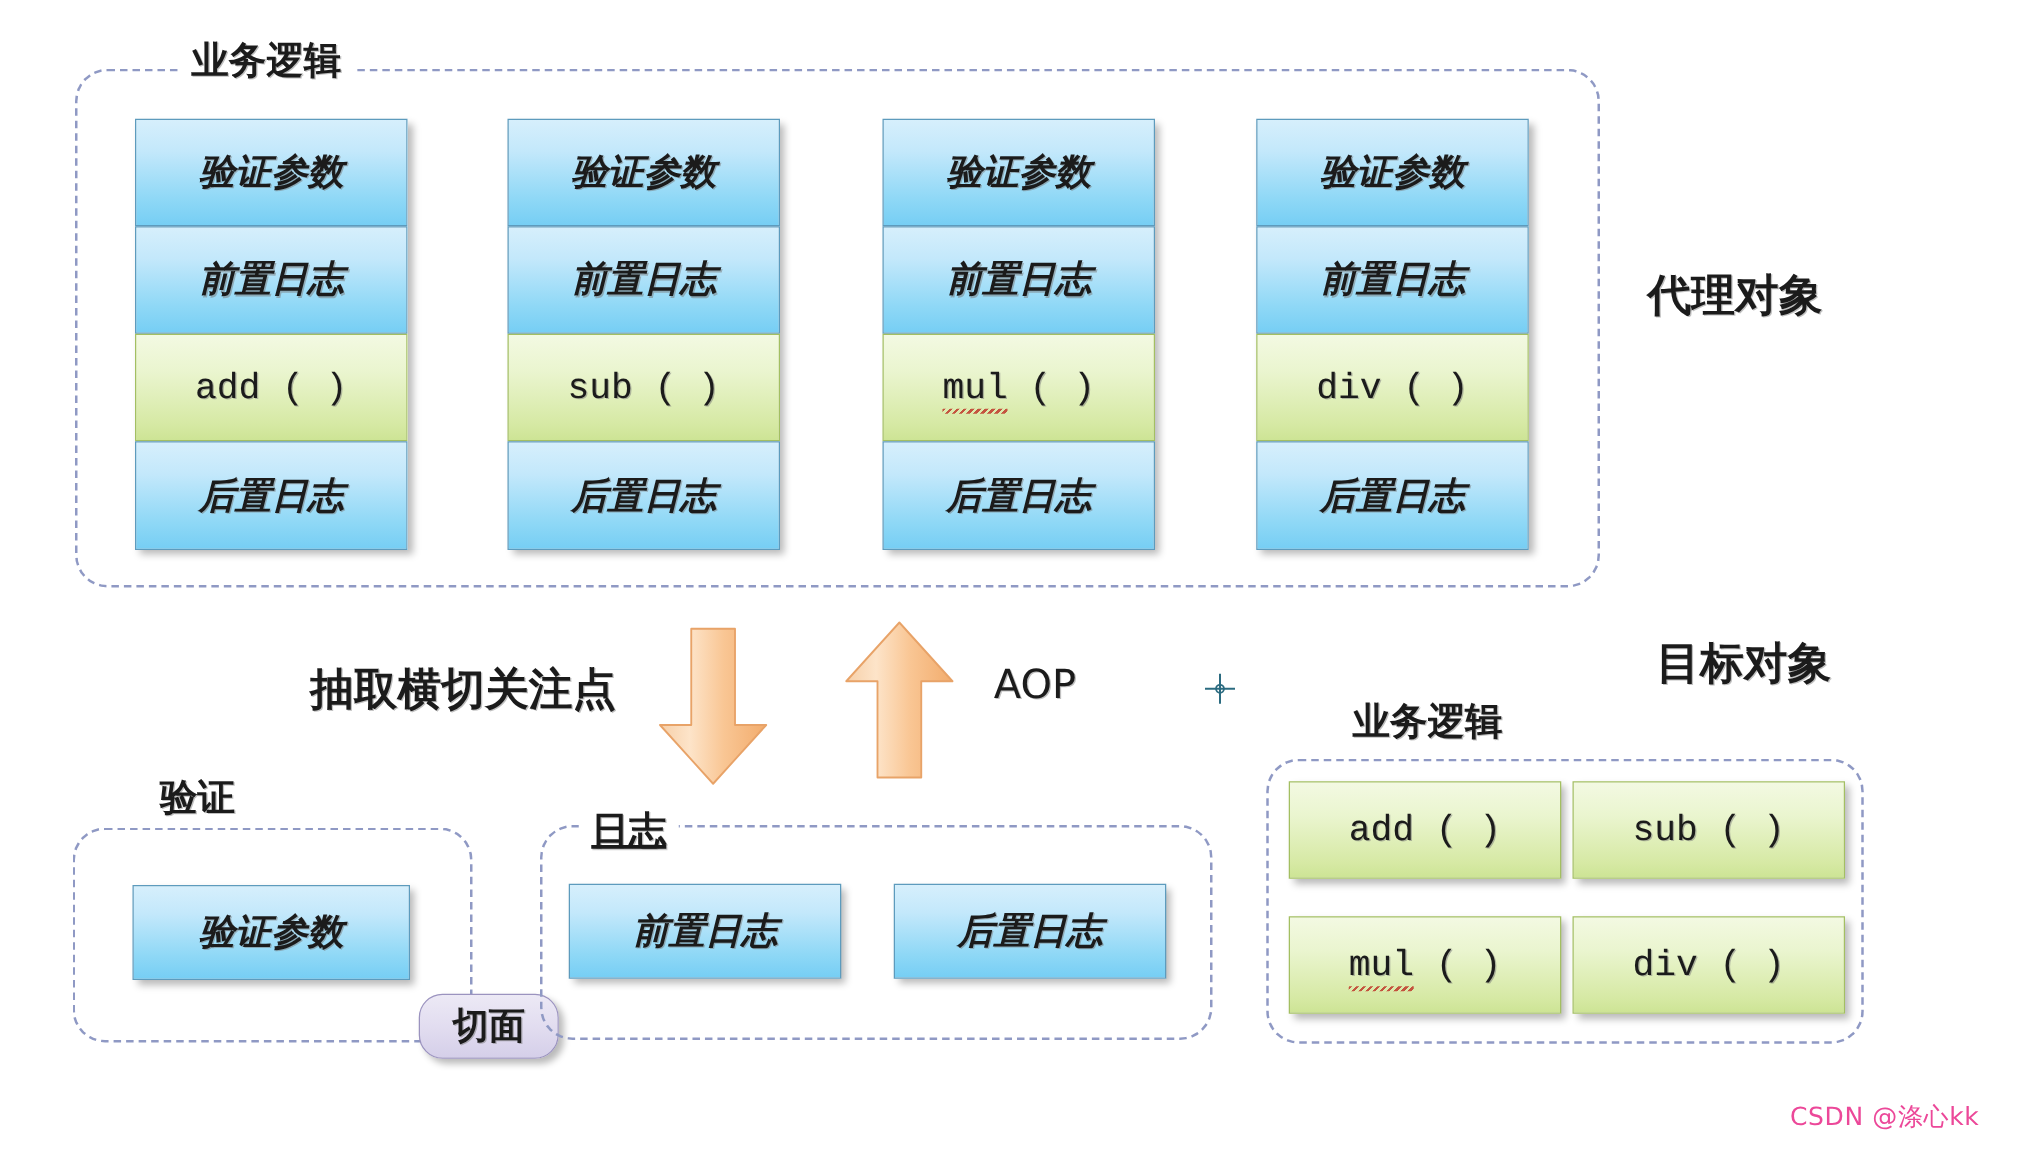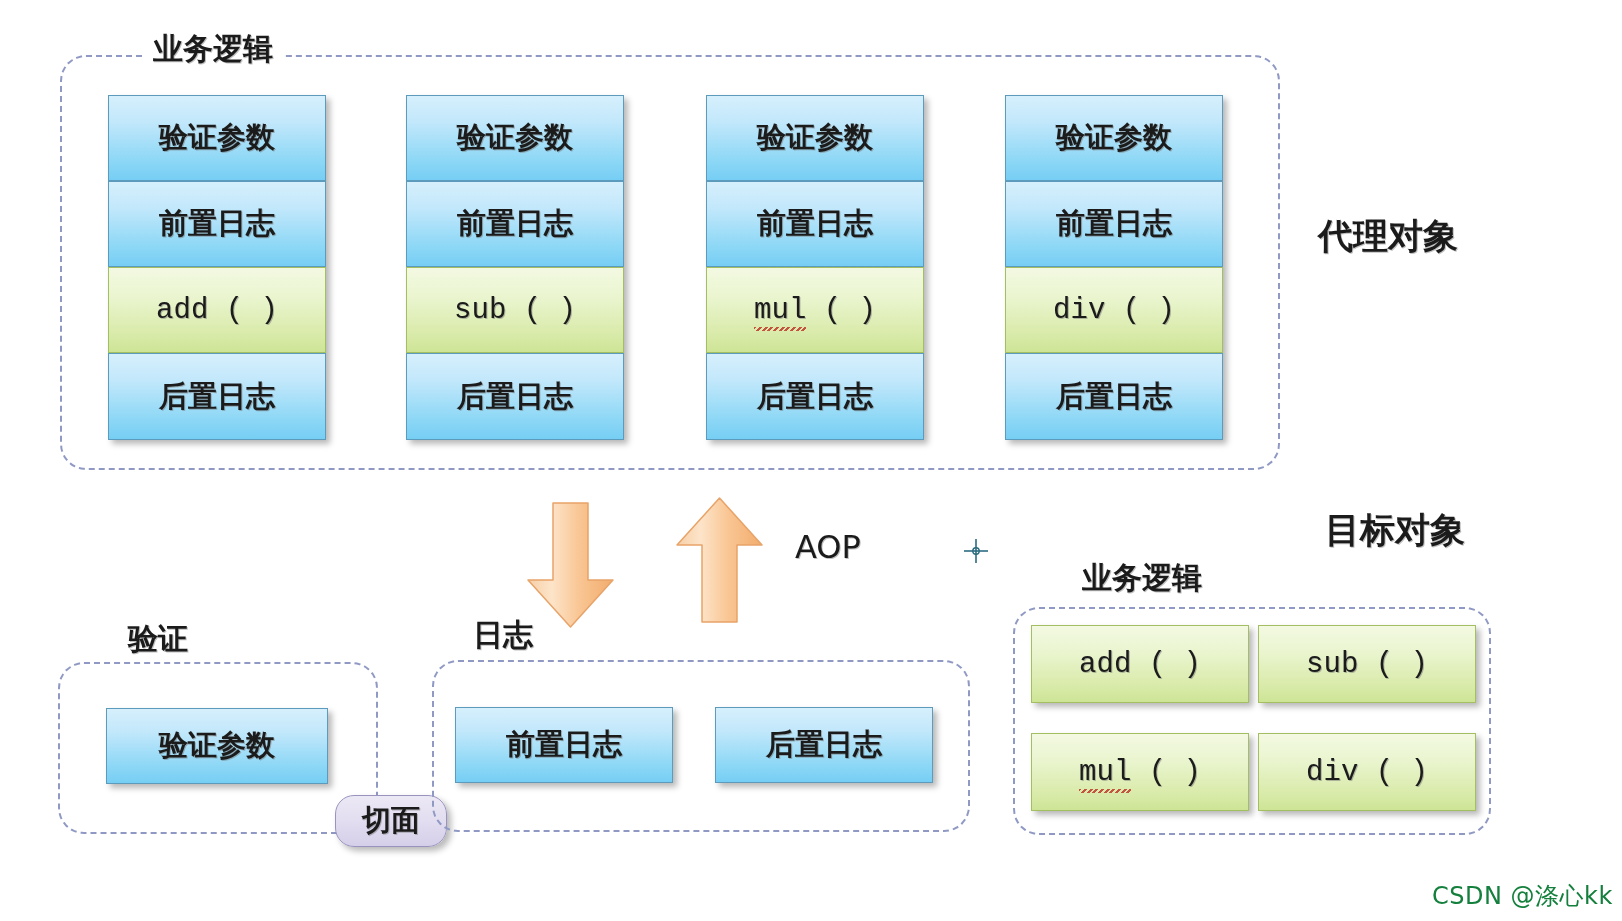--- a/index.html
+++ b/index.html
@@ -48,20 +48,21 @@
     font-size: 29px;
     color: #1b1b1b;
     white-space: nowrap;
     text-shadow: 1px 1px 0 rgba(120,120,120,.5);
   }
   .box-cn { font-weight: 700; }
 
   .blue {
     background: linear-gradient(to bottom, #d6effc 0%, #c3e8fb 30%, #8fd8f6 75%, #76cef4 100%);
     border: 1px solid #5d9bbd;
+    font-style: italic;
   }
   .green {
     background: linear-gradient(to bottom, #f3f9e2 0%, #eaf5cf 35%, #d6e9a4 85%, #cde495 100%);
     border: 1px solid #a3bf62;
     font-family: Liberation Mono, monospace;
   }
   .purple {
     background: linear-gradient(to bottom, #ece9f5 0%, #e2ddf0 50%, #d5cfe9 100%);
     border: 1px solid #9b93bf;
   }
@@ -108,22 +109,22 @@
 
   
   .arrow { position: absolute; }
 
   
   .crosshair { position: absolute; }
 
   
   .watermark {
     position: absolute;
-    font-size: 24px;
-    color: #15803d;
+    font-size: 20px;
+    color: #ec4899;
     white-space: nowrap;
     letter-spacing: .5px;
   }
 </style>
 </head>
 <body>
 
 <div id="stage">
 
   <div class="panel" style="left:60px; top:55px; width:1220px; height:415px;"></div>
@@ -162,20 +163,21 @@
     <div class="cell cn blue" style="height:86px; border:1px solid #5d9bbd;">验证参数</div>
     <div class="cell cn blue" style="height:86px; border:1px solid #5d9bbd;">前置日志</div>
     <div class="cell green" style="height:86px; border:1px solid #a3bf62;">
       <span>div ( )</span>
     </div>
     <div class="cell cn blue" style="height:87px; border:1px solid #5d9bbd;">后置日志</div>
   </div>
 
   <div class="label" style="left:1318px; top:213px;">代理对象</div>
 
+  <div class="label" style="left:248px; top:528px;">抽取横切关注点</div>
 
   <div class="arrow" style="left:523px; top:500px; width:95px; height:130px;">
     <svg width="95" height="130" viewBox="0 0 95 130">
       <defs>
         <linearGradient id="dg" x1="0" y1="0" x2="1" y2="0">
           <stop offset="0%" stop-color="#f6cfa8"></stop>
           <stop offset="28%" stop-color="#fde4c9"></stop>
           <stop offset="60%" stop-color="#f9c694"></stop>
           <stop offset="100%" stop-color="#f2ac6d"></stop>
         </linearGradient>
@@ -210,21 +212,21 @@
 
   <div class="label" style="left:1325px; top:507px;">目标对象</div>
 
   <div class="panel" style="left:58px; top:662px; width:320px; height:172px;"></div>
   <div class="panel-label" style="left:118px; top:624px;">验证</div>
   <div class="box box-cn blue shadowed" style="left:106px; top:708px; width:222px; height:76px;">验证参数</div>
 
   <div class="box box-cn purple shadowed" style="left:335px; top:795px; width:112px; height:52px;border-radius:19px;">切面</div>
 
   <div class="panel" style="left:432px; top:660px; width:538px; height:172px;"></div>
-  <div class="panel-label" style="left:463px; top:620px;">日志</div>
+  <div class="panel-label" style="left:463px; top:650px;text-decoration:underline;">日志</div>
   <div class="box box-cn blue shadowed" style="left:455px; top:707px; width:218px; height:76px;">前置日志</div>
   <div class="box box-cn blue shadowed" style="left:715px; top:707px; width:218px; height:76px;">后置日志</div>
 
   <div class="panel" style="left:1013px; top:607px; width:478px; height:228px;"></div>
   <div class="panel-label" style="left:1072px; top:563px;">业务逻辑</div>
 
   <div class="box green shadowed" style="left:1031px; top:625px; width:218px; height:78px;">add ( )</div>
   <div class="box green shadowed" style="left:1258px; top:625px; width:218px; height:78px;">sub ( )</div>
   <div class="box green shadowed" style="left:1031px; top:733px; width:218px; height:78px;">
     <span>

